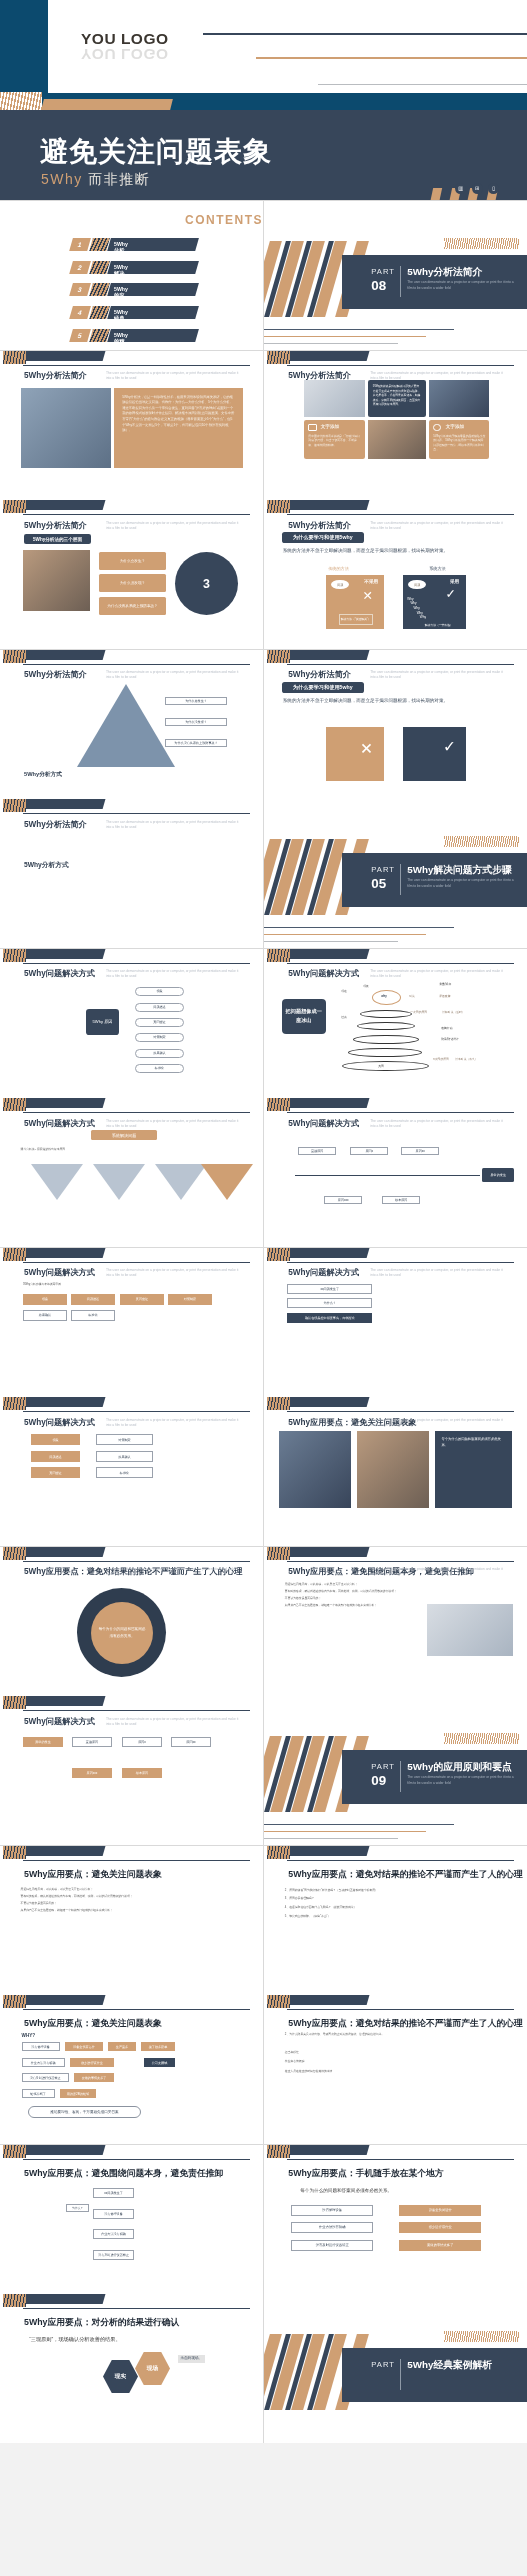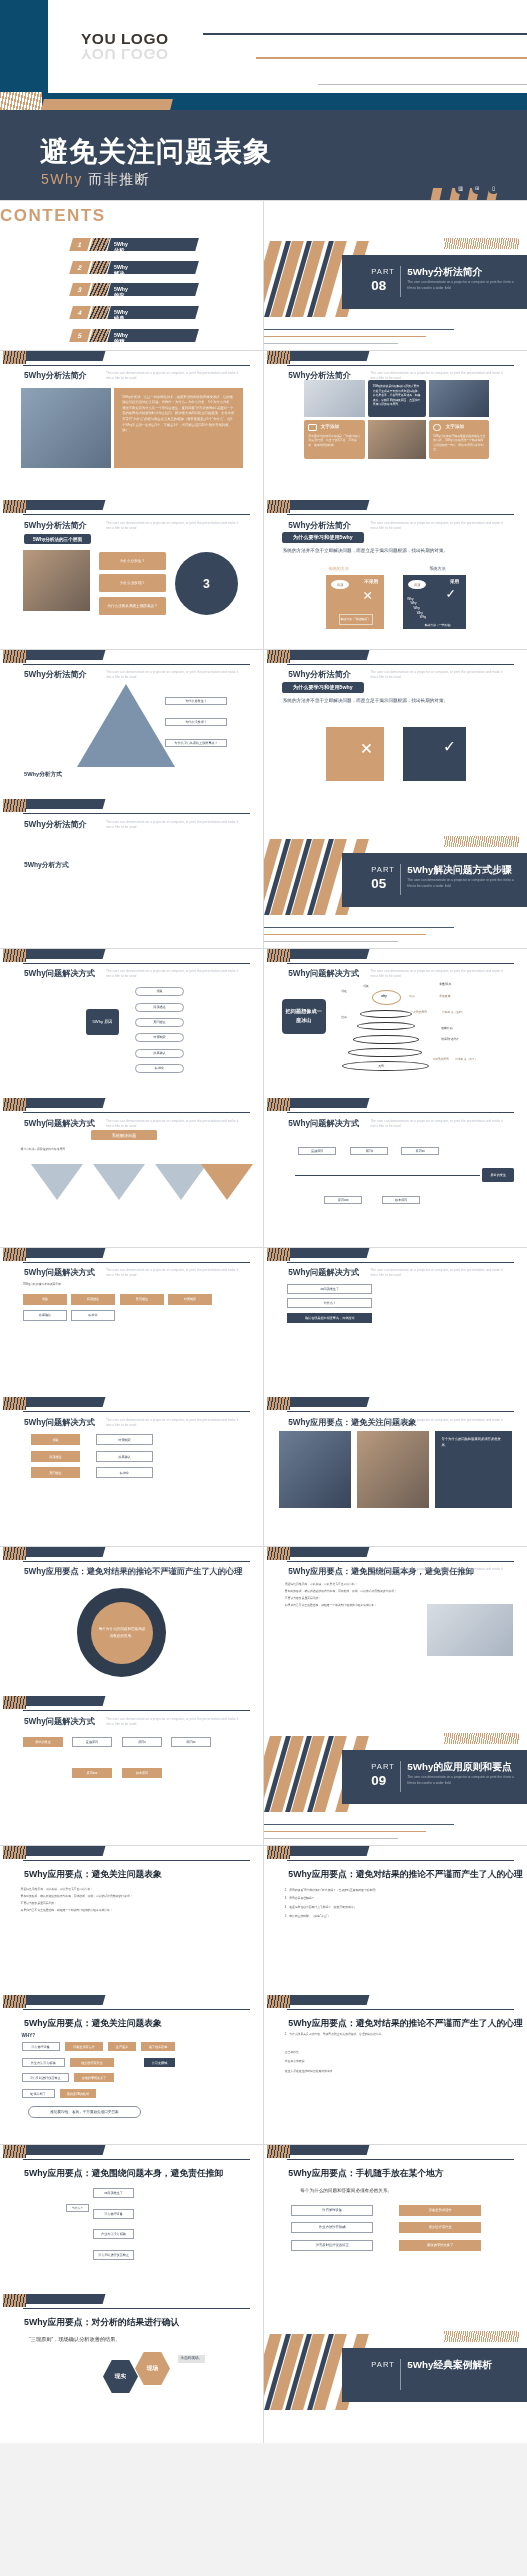--- a/index.html
+++ b/index.html
@@ -97,22 +97,22 @@
   .pill.dk { background:#37465a; color:#fff; }
   .pill.ln { border:0.5px solid #8b93a0; color:#2f3d4f; background:#fff; }
   .chip { position:absolute; display:flex; align-items:center; justify-content:center;
           text-align:center; font-size:3.6px; }
   .chip.dk { background:#37465a; color:#fff; }
   .chip.tn { background:#cf9f73; color:#fff; }
   .chip.ln { border:0.5px solid #9aa1ac; color:#2f3d4f; }
   .line-h { position:absolute; background:#9aa1ac; height:0.5px; }
 
   
-  .cw { position:absolute; width:100%; top:5px; text-align:left; color:#cf9f73;
-        font-size:17px; font-weight:700; letter-spacing:1.5px; }
+  .cw { position:absolute; width:100%; top:12px; text-align:right; color:#cf9f73;
+        font-size:12px; font-weight:700; letter-spacing:1.5px; }
   .crow { position:absolute; left:71px; height:13.4px; }
   .crow .num { position:absolute; left:0; top:0; width:17.5px; height:13.4px; background:#cf9f73;
       transform:skewX(-16deg); color:#fff; font-size:6.7px; font-weight:700;
       display:flex; align-items:center; justify-content:center; }
   .crow .hz { position:absolute; left:19.6px; top:0; width:16.5px; height:13.4px;
       background:repeating-linear-gradient(100deg,#cf9f73 0 2.1px,#2f3d4f 2.1px 3.6px); transform:skewX(-16deg); }
   .crow .lb { position:absolute; left:38px; top:0; width:88px; height:13.4px; background:#37465a;
       transform:skewX(-16deg); }
   .crow .lbt { position:absolute; left:43px; top:2.6px; color:#fff; font-size:5.2px; font-weight:700; }
 

